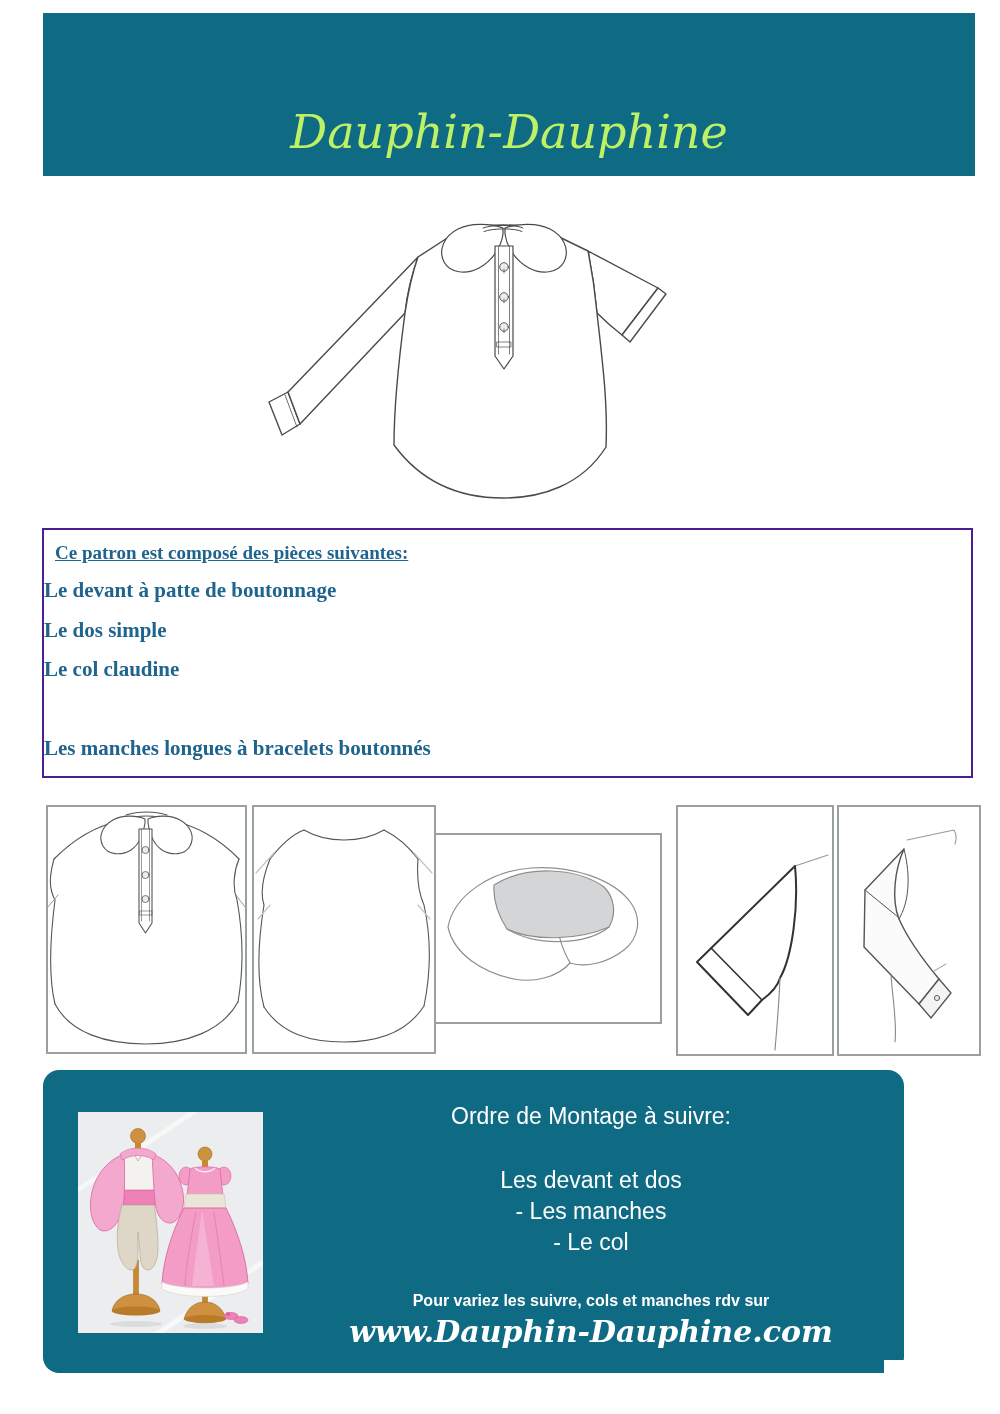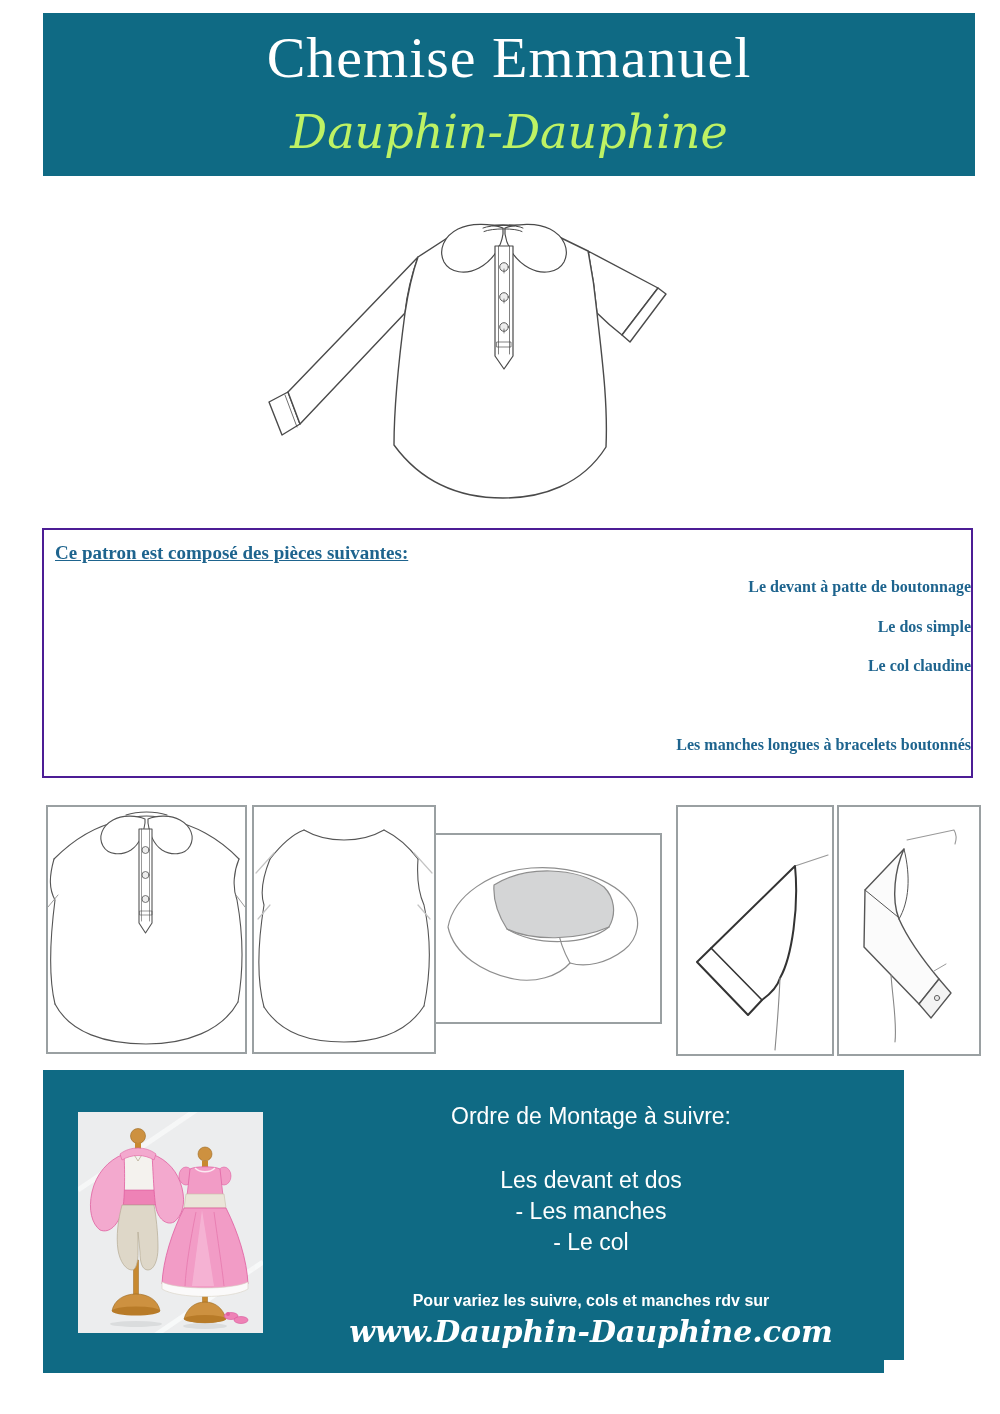--- a/index.html
+++ b/index.html
@@ -29,53 +29,52 @@
   #pieces-box {
     position:absolute; left:42px; top:528px; width:927px; height:246px;
     border:2px solid #4c1d95; background:#ffffff;
   }
   .pieces-title {
     position:absolute; left:11px; top:12px;
     font-family:"Liberation Serif", serif; font-weight:bold; font-size:19px;
     color:#1e648e; text-decoration:underline; white-space:nowrap;
   }
   .piece-item {
-    position:absolute; left:0; width:100%; text-align:right;
-    font-family:"Liberation Serif", serif; font-weight:bold; font-size:16px;
+    position:absolute; left:0; width:100%; text-align:left;
+    font-family:"Liberation Serif", serif; font-weight:bold; font-size:21px;
     color:#1e648e; white-space:nowrap;
   }
 
   
   .thumb { position:absolute; border:2px solid #9aa0a2; background:#ffffff; }
   .thumb svg { display:block; width:100%; height:100%; }
   #thumb-front  { left:46px;  top:805px; width:197px; height:245px; }
   #thumb-back   { left:252px; top:805px; width:180px; height:245px; }
   #thumb-collar { left:434px; top:833px; width:224px; height:187px; }
   #thumb-short  { left:676px; top:805px; width:154px; height:247px; }
   #thumb-long   { left:837px; top:805px; width:140px; height:247px; }
 
   
-  #footer { left:43px; top:1070px; width:861px; height:303px; }
+  #footer { left:43px; top:1070px; width:861px; height:303px;border-radius:16px; }
   .footer-notch { position:absolute; right:0; bottom:0; width:20px; height:13px; background:#ffffff; }
   .footer-illustration { position:absolute; left:35px; top:42px; width:185px; height:221px; }
   .footer-text { position:absolute; left:250px; right:15px; top:0; height:100%; color:#ffffff; text-align:center; }
   .footer-heading { position:absolute; top:33px; width:100%; font-size:23px; white-space:nowrap; }
   .footer-steps { position:absolute; top:95px; width:100%; font-size:23px; line-height:31px; }
   .footer-note { position:absolute; top:222px; width:100%; font-size:16px; font-weight:bold; white-space:nowrap; }
   .footer-site {
     position:absolute; top:238px; width:100%;
     font-family:"DejaVu Serif", serif; font-style:italic; font-weight:bold;
     font-size:30px; line-height:48px; white-space:nowrap;
   }
 </style>
 </head>
 <body>
 
 <div id="header" class="banner">
-  <div class="header-title">Chemise Emmanuel</div>
   <div class="header-subtitle">Dauphin-Dauphine</div>
 </div>
 
 <svg id="shirt-drawing" viewBox="0 0 420 290">
   <g stroke="#4a4a4a" stroke-width="1.4" fill="#ffffff" stroke-linejoin="round" stroke-linecap="round">
 
     <path d="M 36,174 L 17,184 L 30,217 L 48,206 Z"></path>
 
     <path d="M 166,39 L 36,174 L 48,206 L 153,95 C 155,76 160,56 166,39 Z"></path>
     <line x1="33" y1="177" x2="45" y2="209" stroke-width="0.8"></line>

